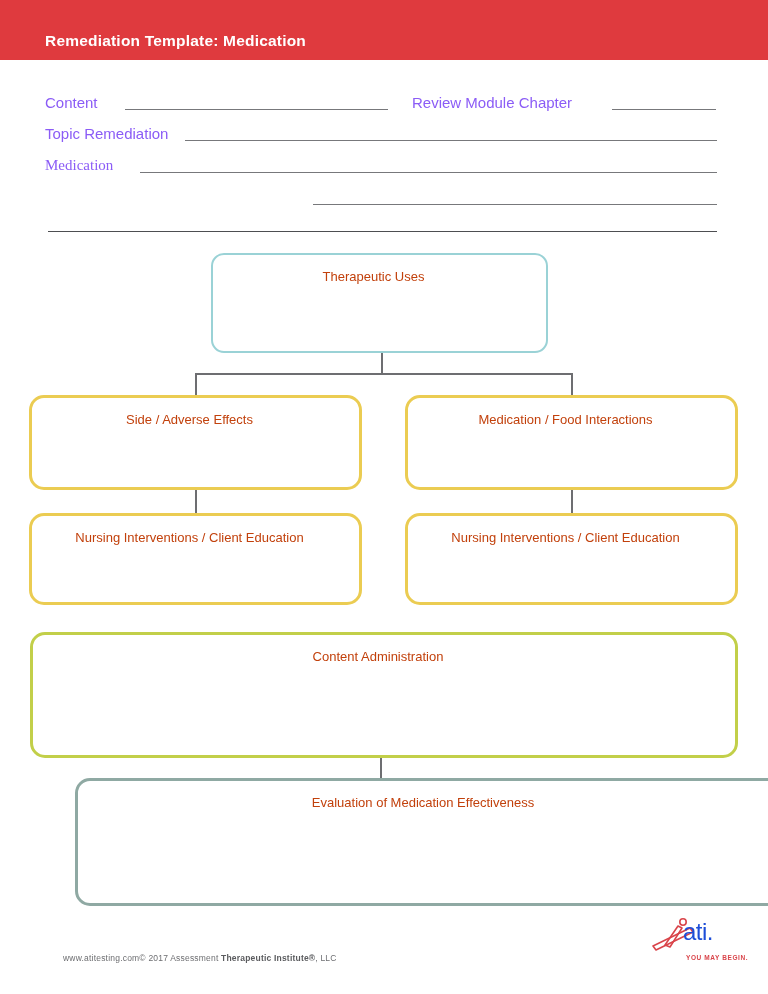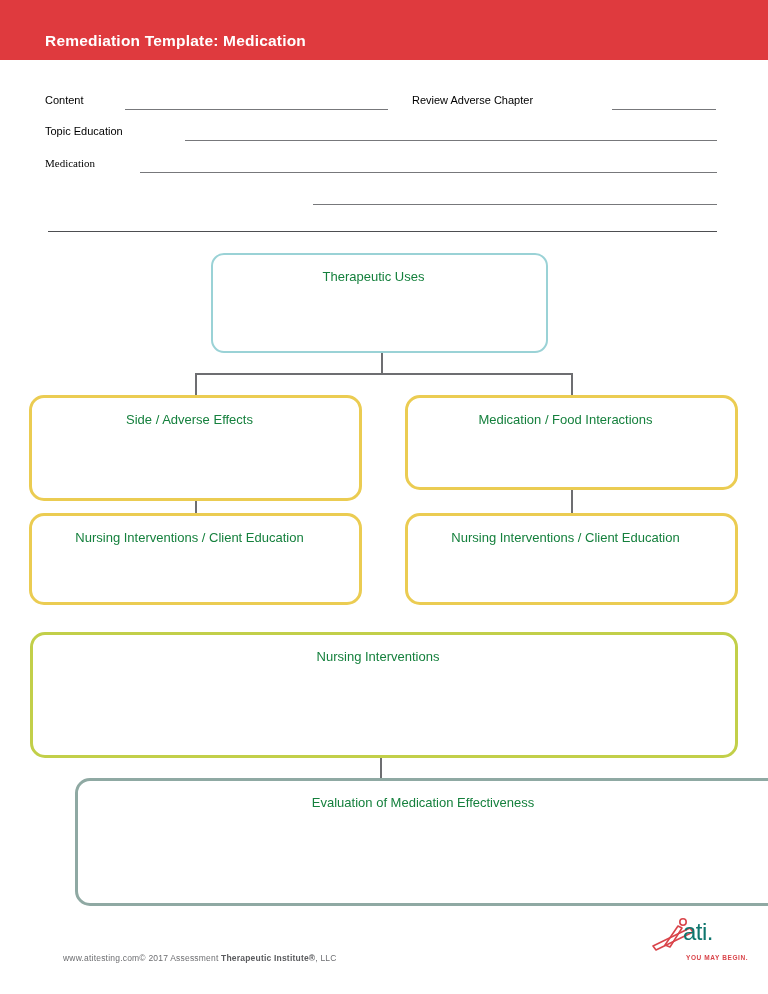--- a/index.html
+++ b/index.html
@@ -5,39 +5,39 @@
   * { margin:0; padding:0; box-sizing:border-box; }
   html,body { background:#ffffff; }
   body { font-family:"Liberation Sans", sans-serif; }
   .page { position:relative; width:768px; height:994px; background:#ffffff; overflow:hidden; }
 
   
   .header { position:absolute; left:0; top:0; width:768px; height:60px; background:#DF3A3E; }
   .header-title { position:absolute; left:45px; top:32px; font-size:15.5px; font-weight:bold; color:#ffffff; letter-spacing:0.2px; }
 
   
-  .flabel { position:absolute; font-size:11px; color:#000000; white-space:nowrap; }
+  .flabel { position:absolute; font-size:15px; color:#8b5cf6; white-space:nowrap; }
   .fline  { position:absolute; border-bottom:1.5px solid #77787B; height:16px; }
   .lbl-content  { left:45px;  top:94px; }
   .lbl-review   { left:412px; top:94px; }
   .lbl-topic    { left:45px;  top:125px; }
   .lbl-med      { left:45px;  top:157px;font-family:Liberation Serif, serif; }
   .lbl-expected { left:45px;  top:189px; }
   .ln-content  { left:125px; top:94px;  width:263px; }
   .ln-review   { left:612px; top:94px;  width:104px; }
   .ln-topic    { left:185px; top:125px; width:532px; }
   .ln-med      { left:140px; top:157px; width:577px; }
   .ln-expected { left:313px; top:189px; width:404px; }
   .divider { position:absolute; left:48px; top:231px; width:669px; height:0; border-bottom:1.5px solid #4D4E51; }
 
   
   .box { position:absolute; background:#ffffff; border-style:solid; }
-  .box-label { display:block; text-align:center; padding:14px 22px 0 10px; font-size:13px; color:#15803d; }
+  .box-label { display:block; text-align:center; padding:14px 22px 0 10px; font-size:13px; color:#c2410c; }
   .b-ther    { left:211px; top:253px; width:337px; height:100px; border-width:2px;  border-radius:13px; }
-  .b-side    { left:29px;  top:395px; width:333px; height:106px;  border-width:3px;  border-radius:15px; }
+  .b-side    { left:29px;  top:395px; width:333px; height:95px;  border-width:3px;  border-radius:15px; }
   .b-medfood { left:405px; top:395px; width:333px; height:95px;  border-width:3px;  border-radius:15px; }
   .b-nil     { left:29px;  top:513px; width:333px; height:92px;  border-width:3px;  border-radius:15px; }
   .b-nir     { left:405px; top:513px; width:333px; height:92px;  border-width:3px;  border-radius:15px; }
   .b-admin   { left:30px;  top:632px; width:708px; height:126px; border-width:3px;  border-radius:15px; }
   .b-eval    { left:30px;  top:778px; width:708px; height:128px; border-width:3px;  border-radius:15px; }
 
   
   .conn { position:absolute; background:#6D6E71; }
   .c-stem-top    { left:381px; top:353px; width:2px;   height:21px; }
   .c-horiz       { left:195px; top:373px; width:378px; height:2px;  }
@@ -46,39 +46,39 @@
   .c-stem-left   { left:195px; top:490px; width:2px;   height:23px; }
   .c-stem-right  { left:571px; top:490px; width:2px;   height:23px; }
   .c-stem-bottom { left:380px; top:758px; width:2px;   height:20px; }
 
   
   .footer-text { position:absolute; left:63px; top:953px; font-size:8.5px; color:#6D6E71; letter-spacing:0.2px; }
   .footer-text .org { font-weight:bold; color:#5A5B5E; }
   .footer-text .site { margin-right:0; }
   .logo { position:absolute; left:650px; top:912px; width:100px; height:58px; }
   .logo-figure { position:absolute; left:0; top:4px; }
-  .logo-text { position:absolute; left:33px; top:6px; font-size:24px; color:#0f766e; letter-spacing:-0.5px; }
+  .logo-text { position:absolute; left:33px; top:6px; font-size:24px; color:#1d4ed8; letter-spacing:-0.5px; }
   .logo-tagline { position:absolute; left:36px; top:42px; font-size:6.5px; font-weight:bold; color:#D9444A; letter-spacing:0.6px; white-space:nowrap; }
 </style>
 </head>
 <body>
 
 <div class="page">
 
   <div class="header" style="background-color: rgb(223, 58, 62);">
     <div class="header-title">Remediation Template: Medication</div>
   </div>
 
   <div class="flabel lbl-content">Content</div>
   <div class="fline ln-content"></div>
 
-  <div class="flabel lbl-review">Review Adverse Chapter</div>
+  <div class="flabel lbl-review">Review Module Chapter</div>
   <div class="fline ln-review"></div>
 
-  <div class="flabel lbl-topic">Topic Education</div>
+  <div class="flabel lbl-topic">Topic Remediation</div>
   <div class="fline ln-topic"></div>
 
   <div class="flabel lbl-med">Medication</div>
   <div class="fline ln-med"></div>
 
   <div class="fline ln-expected"></div>
 
   <div class="divider"></div>
 
   <div class="conn c-stem-top"></div>
@@ -103,21 +103,21 @@
 
   <div class="box b-nil" style="border-color: rgb(235, 204, 82);">
     <span class="box-label">Nursing Interventions / Client Education</span>
   </div>
 
   <div class="box b-nir" style="border-color: rgb(235, 204, 82);">
     <span class="box-label">Nursing Interventions / Client Education</span>
   </div>
 
   <div class="box b-admin" style="border-color: rgb(194, 207, 73);">
-    <span class="box-label">Nursing Interventions</span>
+    <span class="box-label">Content Administration</span>
   </div>
 
   <div class="box b-eval" style="border-color: rgb(143, 169, 163); margin-left: 45px;">
     <span class="box-label">Evaluation of Medication Effectiveness</span>
   </div>
 
   <div class="footer-text">
     <span class="site">www.atitesting.com</span><span>© 2017 Assessment </span><span class="org">Therapeutic Institute®</span><span>, LLC</span>
   </div>
 

